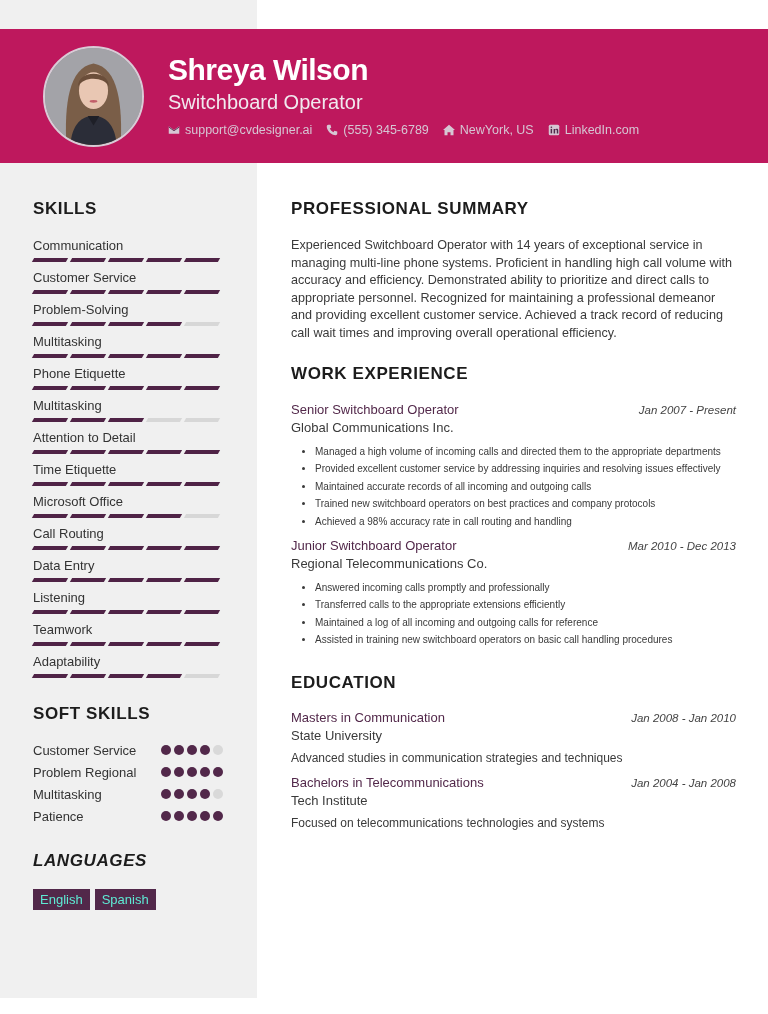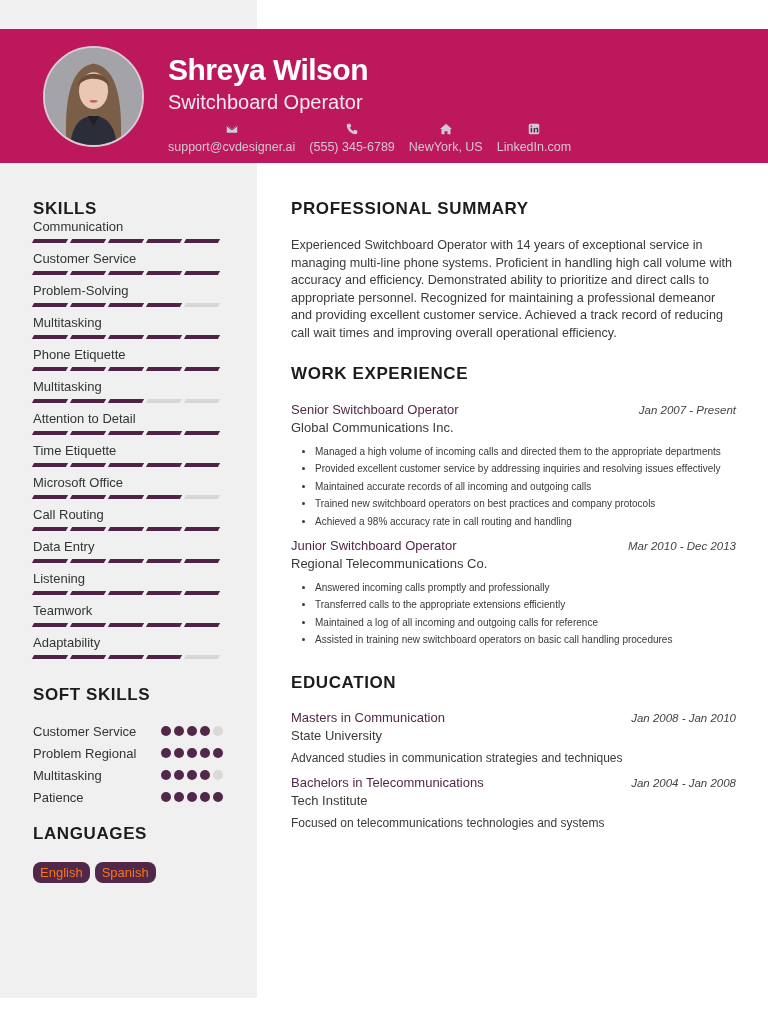--- a/index.html
+++ b/index.html
@@ -8,43 +8,43 @@
 
   .sidebar-bg { position: absolute; left: 0; top: 0; width: 257px; height: 998px; background: #f0f0f0; }
 
   .header { position: absolute; left: 0; top: 29px; width: 768px; height: 134px; background: #be185d; }
   .avatar { position: absolute; left: 43px; top: 17px; width: 101px; height: 101px; border-radius: 50%;
             background: #9a9aa0; border: 2px solid #d9cbd6; overflow: hidden; }
   .avatar svg { width: 100%; height: 100%; display: block; }
   .name { position: absolute; left: 168px; top: 24px; font-size: 30px; font-weight: bold; color: #ffffff; letter-spacing: -0.5px; }
   .job-title { position: absolute; left: 168px; top: 62px; font-size: 20px; color: #f1e9ef; }
   .contacts { position: absolute; left: 168px; top: 94px; display: flex; gap: 14px; font-size: 12.5px; color: #d6c6d3; align-items: center; }
-  .contact { display: flex; align-items: center; gap: 5px; flex-direction: column; }
+  .contact { display: flex; align-items: center; gap: 5px; }
   .contact svg { width: 12px; height: 12px; fill: #d6c6d3; display: block; }
 
   .left { position: absolute; left: 33px; top: 199px; width: 190px; }
   .sec-title { font-size: 17px; font-weight: bold; color: #1c1c1c; letter-spacing: 0.6px; }
-  .skill-list { }
+  .skill-list { margin-top: 19px; }
   .skill { height: 32px; }
   .skill-name { font-size: 13px; color: #333; line-height: 15px; }
   .bars { display: flex; gap: 4px; margin-top: 5px; }
   .bar { width: 34px; height: 4px; background: #4f2346; transform: skewX(-30deg); }
   .bar.off { background: #d7d7d7; }
 
   .soft-title { margin-top: 18px; }
   .soft-list { margin-top: 18px; }
   .soft { display: flex; justify-content: space-between; align-items: flex-start; font-size: 13px; line-height: 17px; margin-bottom: 5px; }
   .soft-name { width: 110px; }
   .dots { display: flex; gap: 3px; margin-top: 3px; }
   .dot { width: 10px; height: 10px; border-radius: 50%; background: #52284a; }
   .dot.off { background: #d9d9d9; }
 
-  .lang-title { margin-top: 18px; }
+  .lang-title { margin-top: 26px; font-style: italic; }
   .langs { display: flex; gap: 5px; margin-top: 18px; }
-  .lang { background: #52284a; color: #f97316; font-size: 13px; padding: 3px 7px; border-radius: 8px; }
+  .lang { background: #52284a; color: #5eead4; font-size: 13px; padding: 3px 7px; border-radius: 0; }
 
   .right { position: absolute; left: 291px; top: 199px; width: 445px; }
   .summary { margin-top: 18px; font-size: 12.6px; line-height: 17.5px; color: #3a3a3a; }
   .work-title { margin-top: 22px; }
   .job { margin-top: 18px; }
   .job + .job { margin-top: 8px; }
   .job-head { display: flex; justify-content: space-between; align-items: baseline; }
   .role { font-size: 13px; color: #52284a; }
   .dates { font-size: 11.5px; font-style: italic; color: #444; }
   .org { font-size: 13px; color: #3a3a3a; margin-top: 3px; }

